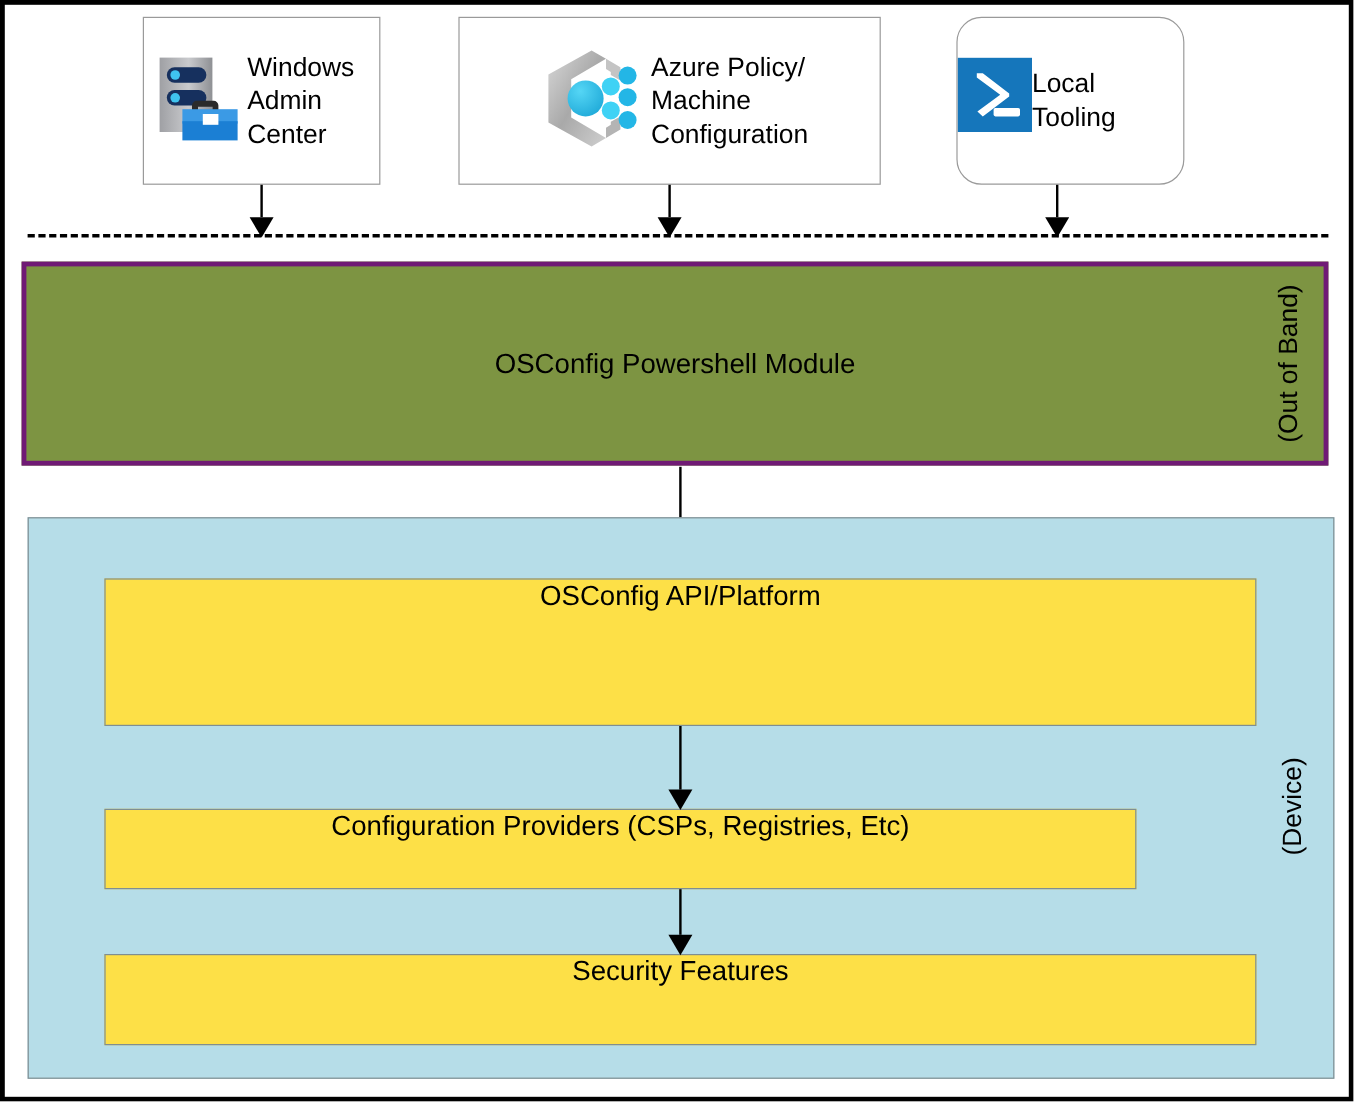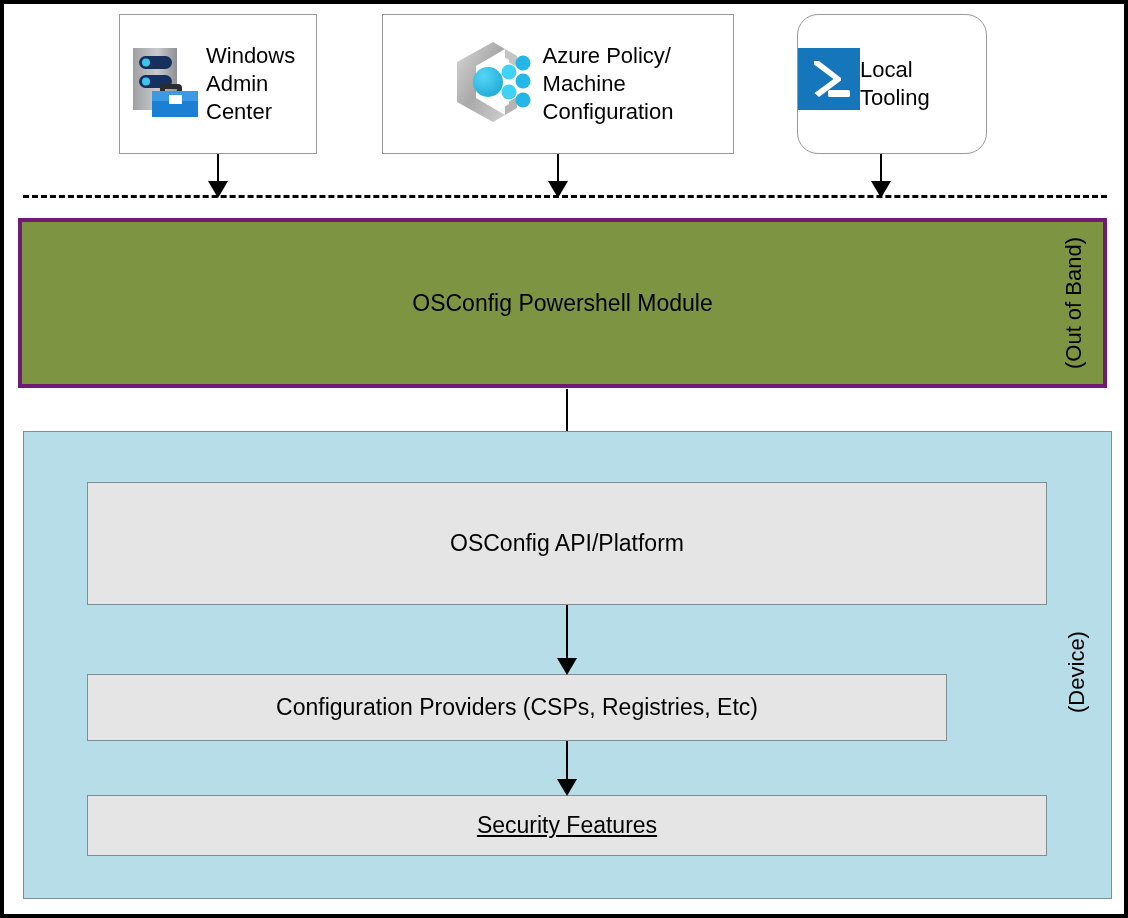--- a/index.html
+++ b/index.html
@@ -72,24 +72,23 @@
     transform-origin: center center;
     white-space: nowrap;
   }
 
   
   .device-band {
     background: #b6dde8;
     border: 1px solid #7f8e92;
   }
   .inner-box {
-    background: #e5e5e5;
+    background: #fde047;
     border: 1px solid #7f8e92;
     display: flex;
-    align-items: center;
     justify-content: center;
   }
   .inner-label {
     font-size: 23px;
     color: #000000;
     text-align: center;
   }
 
   
   .arrow-shaft {
@@ -216,21 +215,21 @@
   </div>
 
   <div class="abs inner-box" style="left:83px; top:478px; width:960px; height:123px;">
     <span class="inner-label">OSConfig API/Platform</span>
   </div>
 
   <div class="abs inner-box" style="left:83px; top:670px; width:860px; height:67px;">
     <span class="inner-label">Configuration Providers (CSPs, Registries, Etc)</span>
   </div>
 
-  <div class="abs inner-box" style="left:83px; top:791px; width:960px; height:61px;text-decoration:underline;">
+  <div class="abs inner-box" style="left:83px; top:791px; width:960px; height:76px;">
     <span class="inner-label">Security Features</span>
   </div>
 
   <div class="abs arrow" style="left:553px; top:601px; height:70px;">
     <div class="arrow-shaft" style="height:53px;"></div>
     <div class="arrow-head"></div>
   </div>
 
   <div class="abs arrow" style="left:553px; top:737px; height:55px;">
     <div class="arrow-shaft" style="height:38px;"></div>

